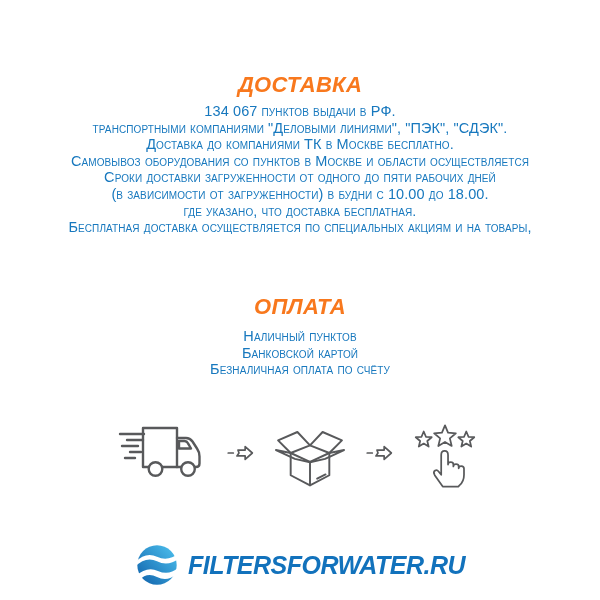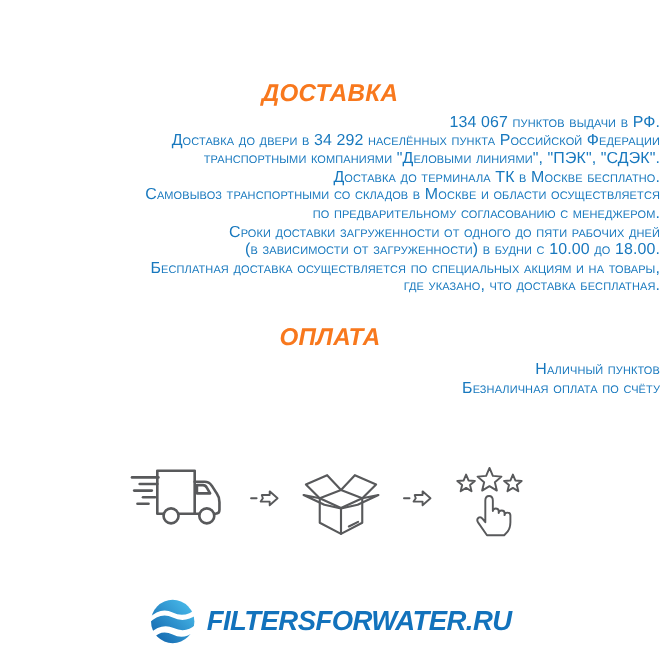--- a/index.html
+++ b/index.html
@@ -8,21 +8,21 @@
     font-family:"Liberation Sans", sans-serif; overflow:hidden;
   }
   .section-title {
     position:absolute; left:0; width:100%; text-align:center;
     color:#F8781D; font-weight:bold; font-style:italic;
     font-size:22px; line-height:22px; letter-spacing:.3px;
   }
   .title-delivery { top:74px; }
   .title-payment { top:296px; }
   .textblock {
-    position:absolute; left:0; width:100%; text-align:right;
+    position:absolute; left:0; width:100%; text-align:center;
     color:#1778BE; font-size:14.5px; line-height:16.6px;
     font-variant:small-caps; letter-spacing:.1px; font-weight:500;
   }
   .textblock-delivery { top:103px; }
   .textblock-payment  { top:328px; }
   .icons-row {
     position:absolute; top:407px; left:0; width:100%; height:92px;
     display:flex; justify-content:center; align-items:center; gap:13px;
     color:#58595B;
   }
@@ -39,35 +39,34 @@
 </style>
 </head>
 <body>
 
 <div class="canvas">
 
   <div class="section-title title-delivery">ДОСТАВКА</div>
 
   <div class="textblock textblock-delivery">
     <div>134 067 пунктов выдачи в РФ.</div>
-    <div>Доставка до двери в 34 292 населённых пункта Российской Федерации</div>
     <div>транспортными компаниями "Деловыми линиями", "ПЭК", "СДЭК".</div>
-    <div>Доставка до терминала ТК в Москве бесплатно.</div>
-    <div>Самовывоз транспортными со складов в Москве и области осуществляется</div>
-    <div>по предварительному согласованию с менеджером.</div>
+    <div>Доставка до компаниями ТК в Москве бесплатно.</div>
+    <div>Самовывоз оборудования со пунктов в Москве и области осуществляется</div>
     <div>Сроки доставки загруженности от одного до пяти рабочих дней</div>
     <div>(в зависимости от загруженности) в будни с 10.00 до 18.00.</div>
+    <div>где указано, что доставка бесплатная.</div>
     <div>Бесплатная доставка осуществляется по специальных акциям и на товары,</div>
-    <div>где указано, что доставка бесплатная.</div>
   </div>
 
   <div class="section-title title-payment">ОПЛАТА</div>
 
   <div class="textblock textblock-payment">
     <div>Наличный пунктов</div>
+    <div>Банковской картой</div>
     <div>Безналичная оплата по счёту</div>
   </div>
 
   <div class="icons-row">
 
     <span class="icon-wrap">
       <svg viewBox="0 0 96 64" width="96" height="64" aria-hidden="true">
         <g fill="none" stroke="currentColor" stroke-width="2.4" stroke-linecap="round" stroke-linejoin="round">
           <path d="M3 13 H27"></path>
           <path d="M10 19 H26"></path>

